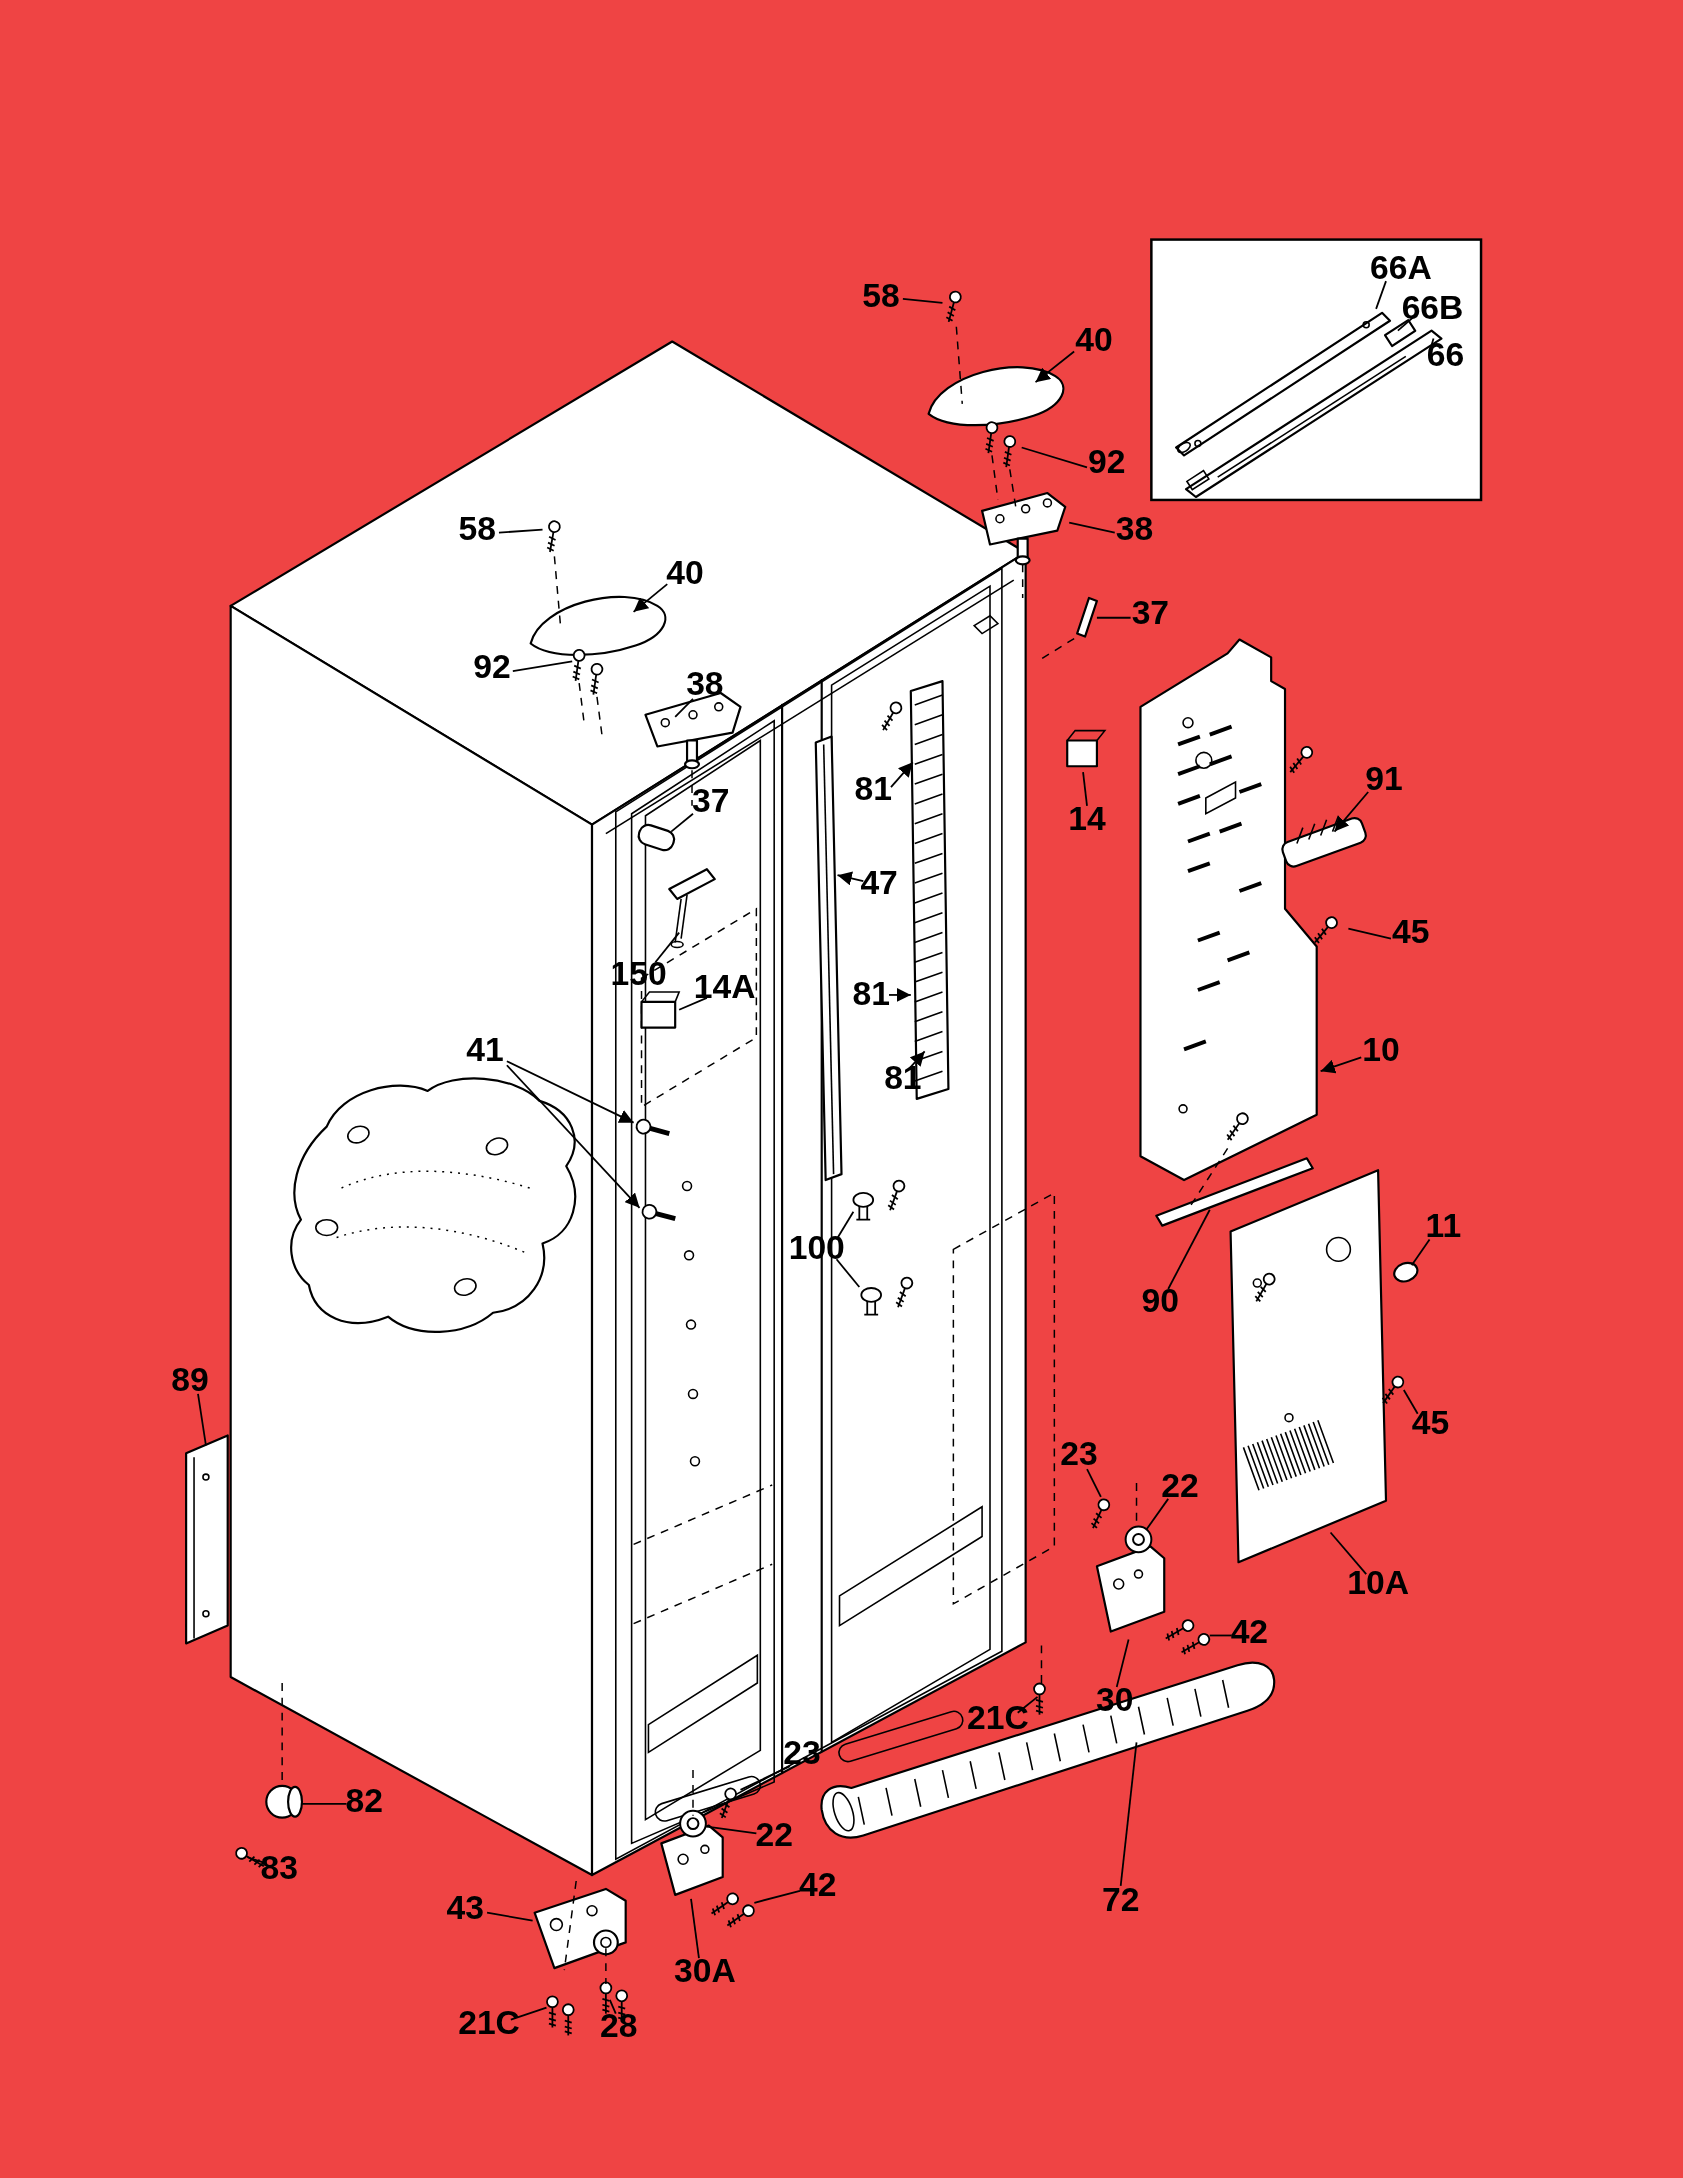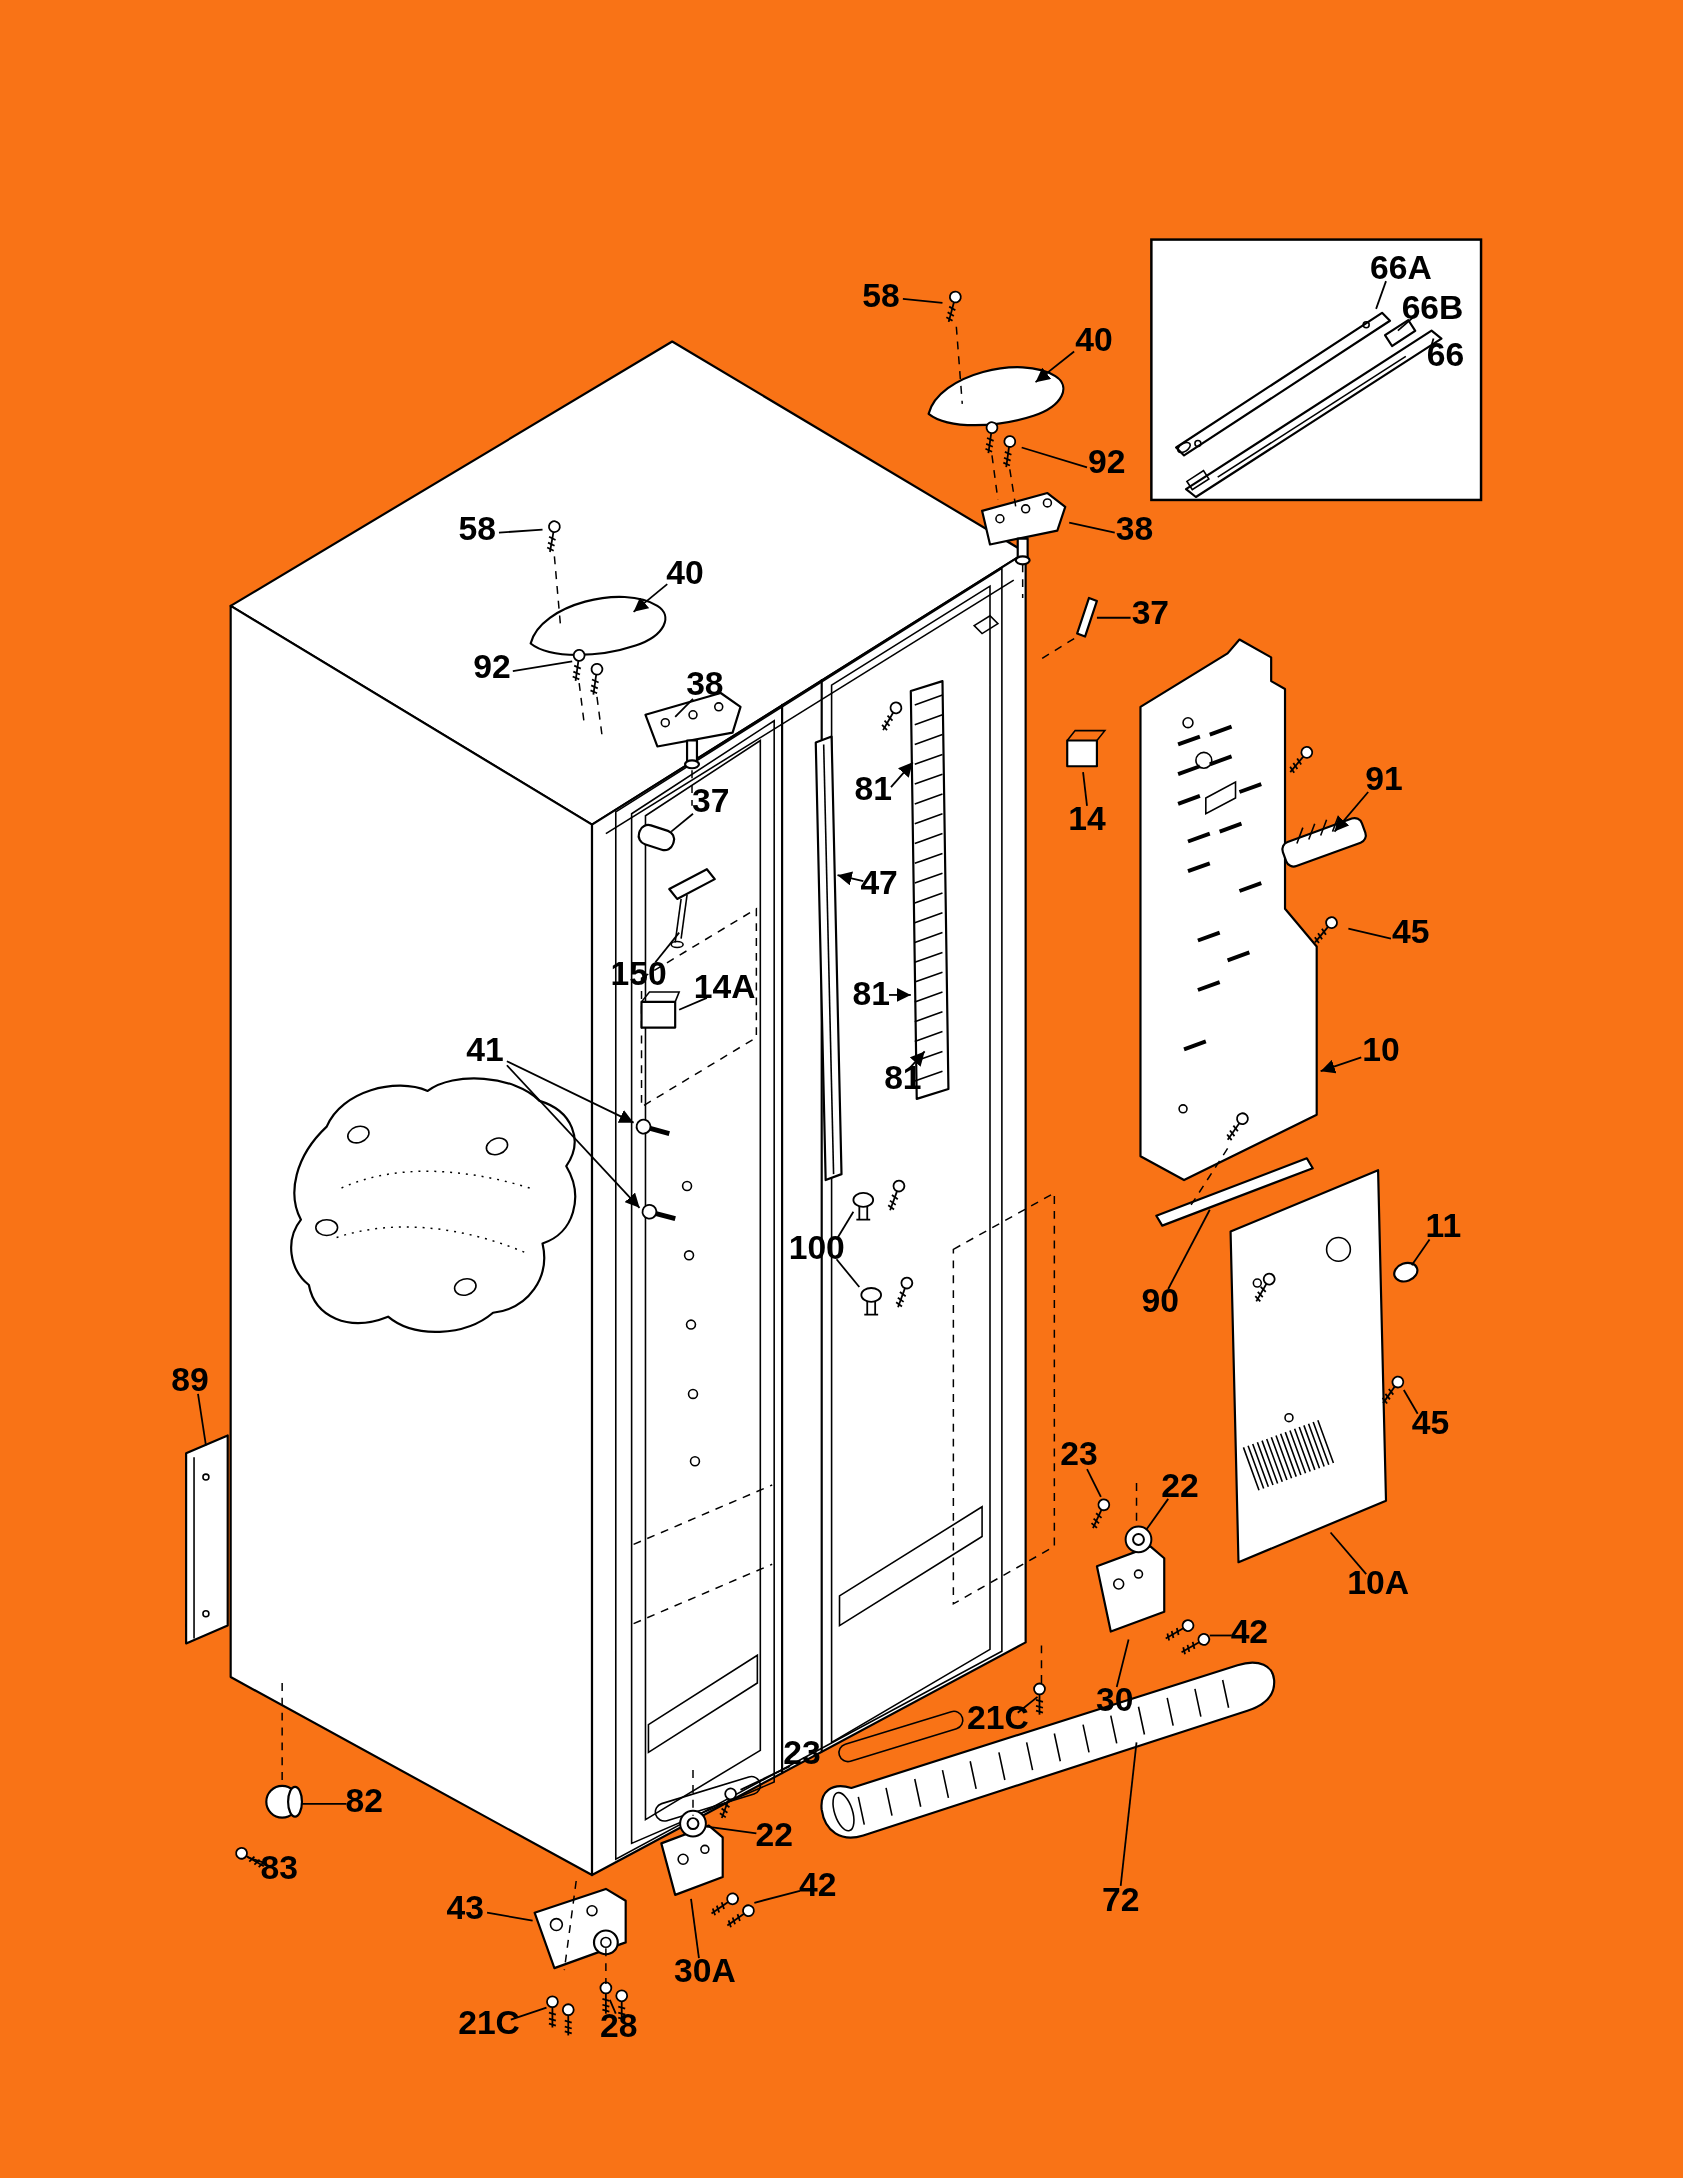--- a/index.html
+++ b/index.html
@@ -1,16 +1,16 @@
 <!DOCTYPE html>
 <html><head>
 <meta charset="utf-8">
 <style>
   html,body{margin:0;padding:0;background:#ffffff;}
-  .sheet{position:relative;width:1683px;height:2178px;background:#f97316;overflow:hidden;}
+  .sheet{position:relative;width:1683px;height:2178px;background:#ef4444;overflow:hidden;}
   svg{display:block;}
   svg text{font:700 34px "Liberation Sans","DejaVu Sans",sans-serif;fill:#000;}
   .ln{stroke:#000;fill:none;stroke-width:2.2;stroke-linejoin:round;stroke-linecap:round;}
   .fw{stroke:#000;fill:#fff;stroke-width:2.2;stroke-linejoin:round;}
   .thin{stroke:#000;fill:none;stroke-width:1.6;}
   .dash{stroke:#000;fill:none;stroke-width:1.5;stroke-dasharray:8 7;}
   .dot{stroke:#000;fill:none;stroke-width:1.5;stroke-dasharray:2 6;}
   .leader{stroke:#000;fill:none;stroke-width:1.8;}
   .slot{stroke:#000;stroke-width:4;fill:none;}
 </style>

